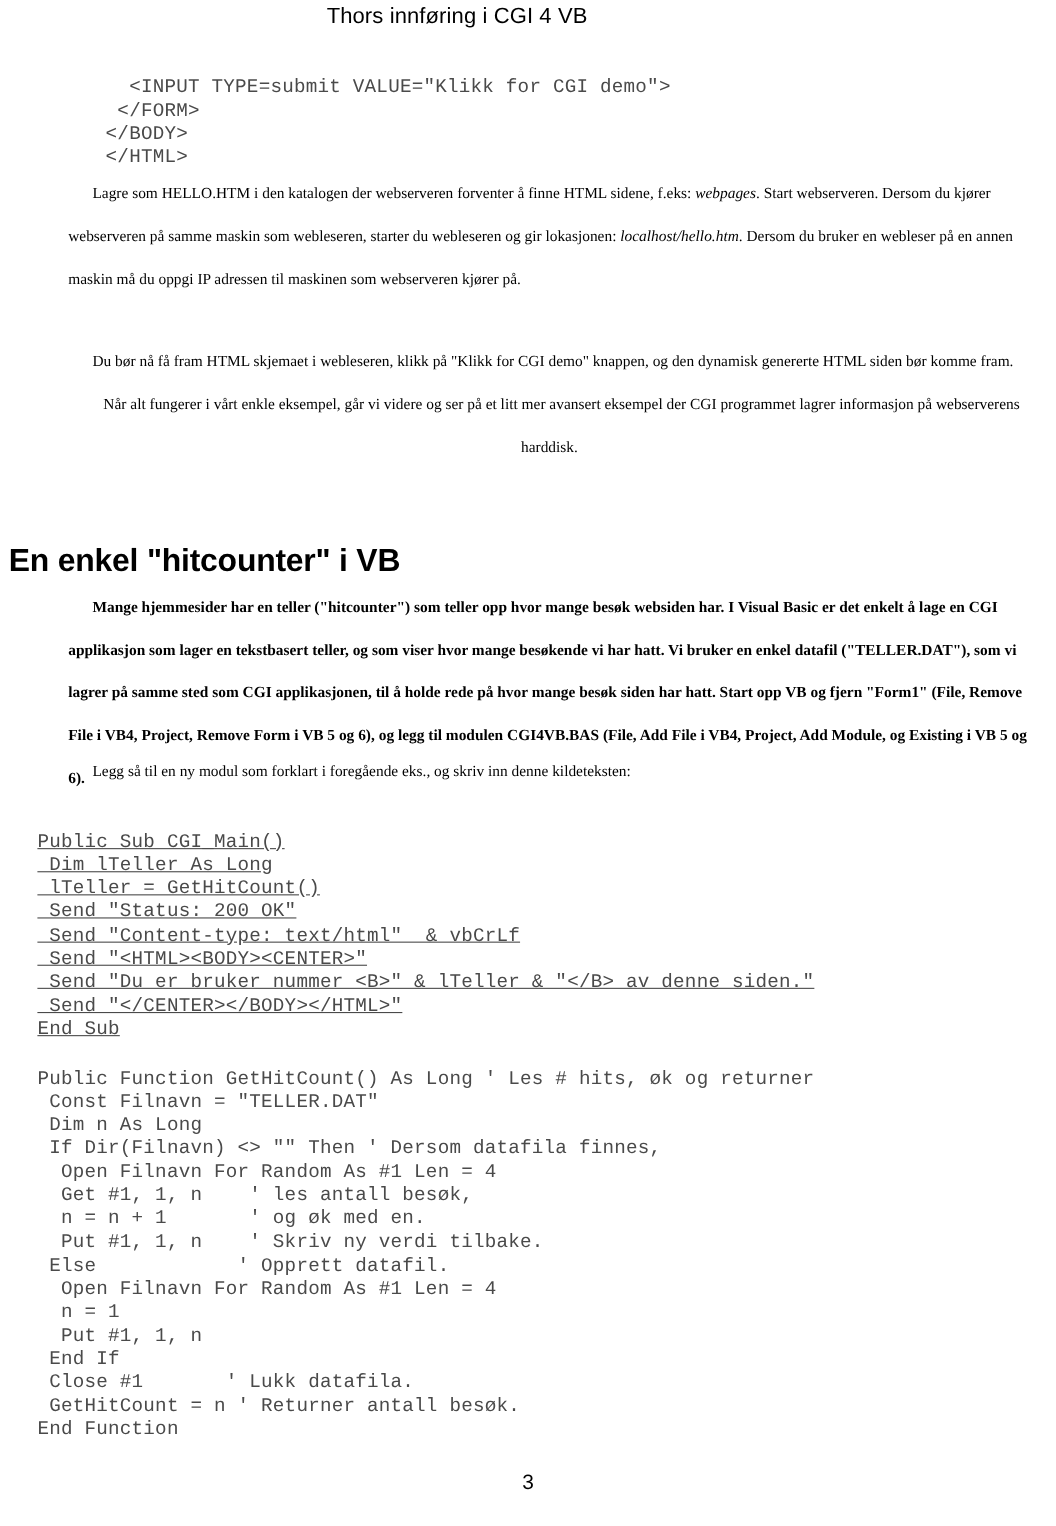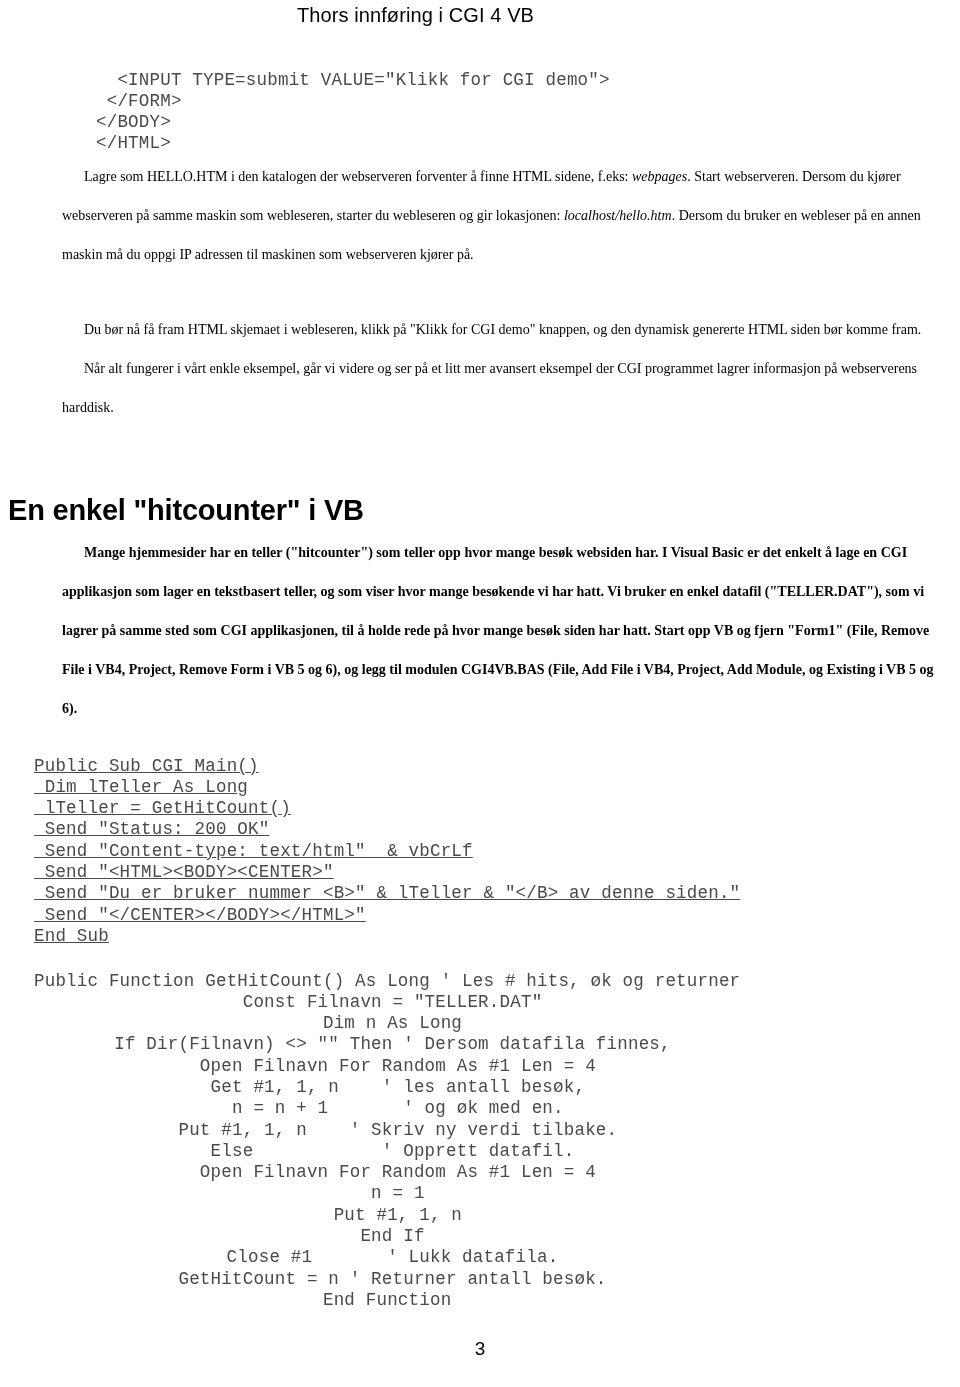--- a/index.html
+++ b/index.html
@@ -55,21 +55,20 @@
   .code-main {
     position: absolute;
     left: 34px;
     top: 738px;
     text-decoration: underline;
   }
   .code-func {
     position: absolute;
     left: 34px;
     top: 953px;
-    text-align: center;
   }
 
   
   .prose {
     position: absolute;
     left: 62px;
     width: 875px;
     font-size: 14px;
     line-height: 39px;
     text-align: left;
@@ -78,21 +77,21 @@
   .prose p {
     margin: 0;
     text-indent: 22px;
   }
   .prose i {
     font-style: italic;
   }
 
   #para-1 { top: 157px; }
   #para-2 { top: 290px; margin-top: 20px; }
-  #para-3 { top: 349px; }
+  #para-3 { top: 349px; text-align: center; }
 
   
   .section-heading {
     position: absolute;
     left: 8px;
     top: 470px;
     font-family: "Liberation Sans", "DejaVu Sans", sans-serif;
     font-weight: bold;
     font-size: 29px;
     letter-spacing: -0.2px;
@@ -138,20 +137,23 @@
   <div class="prose" id="para-3">
     <p>Når alt fungerer i vårt enkle eksempel, går vi videre  og ser på et litt mer avansert eksempel der CGI programmet lagrer  informasjon på webserverens harddisk.</p>
   </div>
 
   <h2 class="section-heading">En enkel "hitcounter" i VB</h2>
 
   <div class="prose" id="para-4">
     <p>Mange hjemmesider har en teller ("hitcounter") som teller opp  hvor mange besøk websiden har. I Visual Basic er det enkelt å  lage en CGI applikasjon som lager en tekstbasert teller, og som viser hvor  mange besøkende vi har hatt. Vi bruker en enkel datafil  ("TELLER.DAT"), som vi lagrer på samme sted som CGI applikasjonen, til å holde rede på hvor mange besøk  siden har hatt. Start opp VB og fjern "Form1"  (File, Remove File i VB4, Project, Remove Form i VB 5 og 6), og legg til  modulen CGI4VB.BAS (File, Add File i VB4, Project, Add Module, og  Existing i VB 5 og 6).</p>
   </div>
 
+  <div class="prose" id="para-5">
+    <p>Legg så til en ny modul som forklart i foregående eks.,  og skriv inn denne kildeteksten:</p>
+  </div>
 
   <pre class="code-block code-main">Public Sub CGI_Main()
  Dim lTeller As Long
  lTeller = GetHitCount()
  Send "Status: 200 OK"
  Send "Content-type: text/html"  &amp; vbCrLf
  Send "&lt;HTML&gt;&lt;BODY&gt;&lt;CENTER&gt;"
  Send "Du er bruker nummer &lt;B&gt;" &amp; lTeller &amp; "&lt;/B&gt; av denne siden."
  Send "&lt;/CENTER&gt;&lt;/BODY&gt;&lt;/HTML&gt;"
 End Sub</pre>

